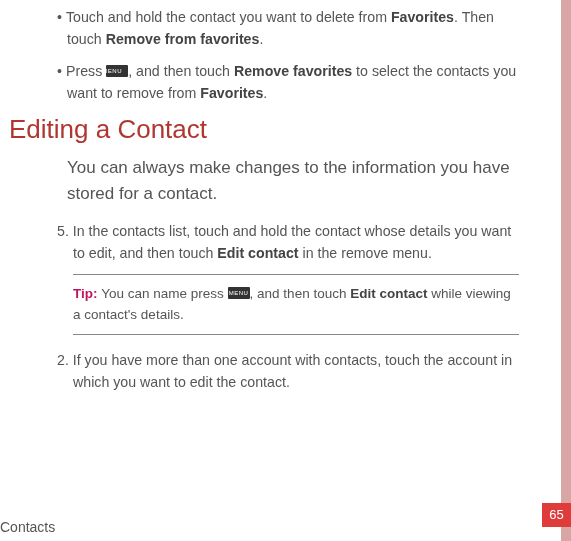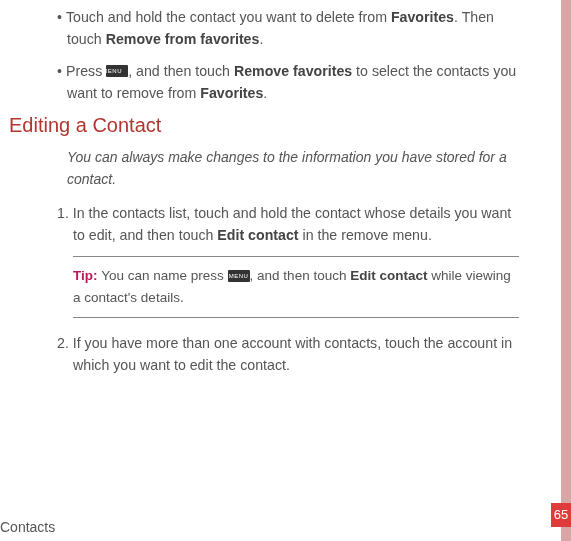--- a/index.html
+++ b/index.html
@@ -23,21 +23,21 @@
     position: absolute;
     right: 0;
     width: 10px;
     height: 100%;
     background: #d9a6a6;
   }
   .page-number-box {
     position: absolute;
     right: 0;
     bottom: 14px;
-    width: 20px;
+    width: 29px;
     height: 24px;
     background: #e03b3b;
     color: #fff;
     font-size: 13px;
     text-align: center;
     line-height: 24px;
     font-weight: normal;
   }
   .content {
     padding: 6px 30px 10px 9px;
@@ -48,32 +48,31 @@
     margin-bottom: 10px;
     line-height: 1.55;
     font-size: 14.2px;
     color: #555;
     text-indent: -10px;
     padding-left: 10px;
   }
   .bullet-block .dot { padding-right: 4px; }
   .strong { font-weight: bold; color: #444; }
   h2.section-heading {
-    font-size: 20px;
+    font-size: 26px;
     font-weight: normal;
     color: #b0362f;
     margin: 6px 0 10px 0;
   }
   .body-para {
     margin-left: 58px;
     margin-bottom: 12px;
     line-height: 1.55;
-    font-size: 14px;
+    font-size: 17px;
     color: #555;
-    font-style: italic;
   }
   .numbered {
     margin-left: 48px;
     margin-bottom: 10px;
     line-height: 1.55;
     font-size: 14.2px;
     color: #555;
     text-indent: -16px;
     padding-left: 16px;
   }
@@ -129,21 +128,21 @@
   <div class="bullet-block">
     <span class="dot">•</span><span>Press </span><span class="menu-icon">MENU</span><span>, and then touch </span><span class="strong">Remove favorites</span><span> to select the contacts you want to remove from </span><span class="strong">Favorites</span><span>.</span>
   </div>
 
 
   <h2 class="section-heading">Editing a Contact</h2>
 
   <div class="body-para">You can always make changes to the information you have stored for a contact.</div>
 
   <div class="numbered">
-    <span>1. In the contacts list, touch and hold the contact whose details you want to edit, and then touch </span><span class="strong">Edit contact</span><span> in the remove menu.</span>
+    <span>5. In the contacts list, touch and hold the contact whose details you want to edit, and then touch </span><span class="strong">Edit contact</span><span> in the remove menu.</span>
   </div>
 
   <div class="tip-block">
     <span class="tip-label">Tip:  </span><span>You can name press </span><span class="menu-icon">MENU</span><span>, and then touch </span><span class="strong">Edit contact</span><span> while viewing a contact's details.</span>
   </div>
 
   <div class="numbered">2. If you have more than one account with contacts, touch the account in which you want to edit the contact.</div>
 
 </div>
 

